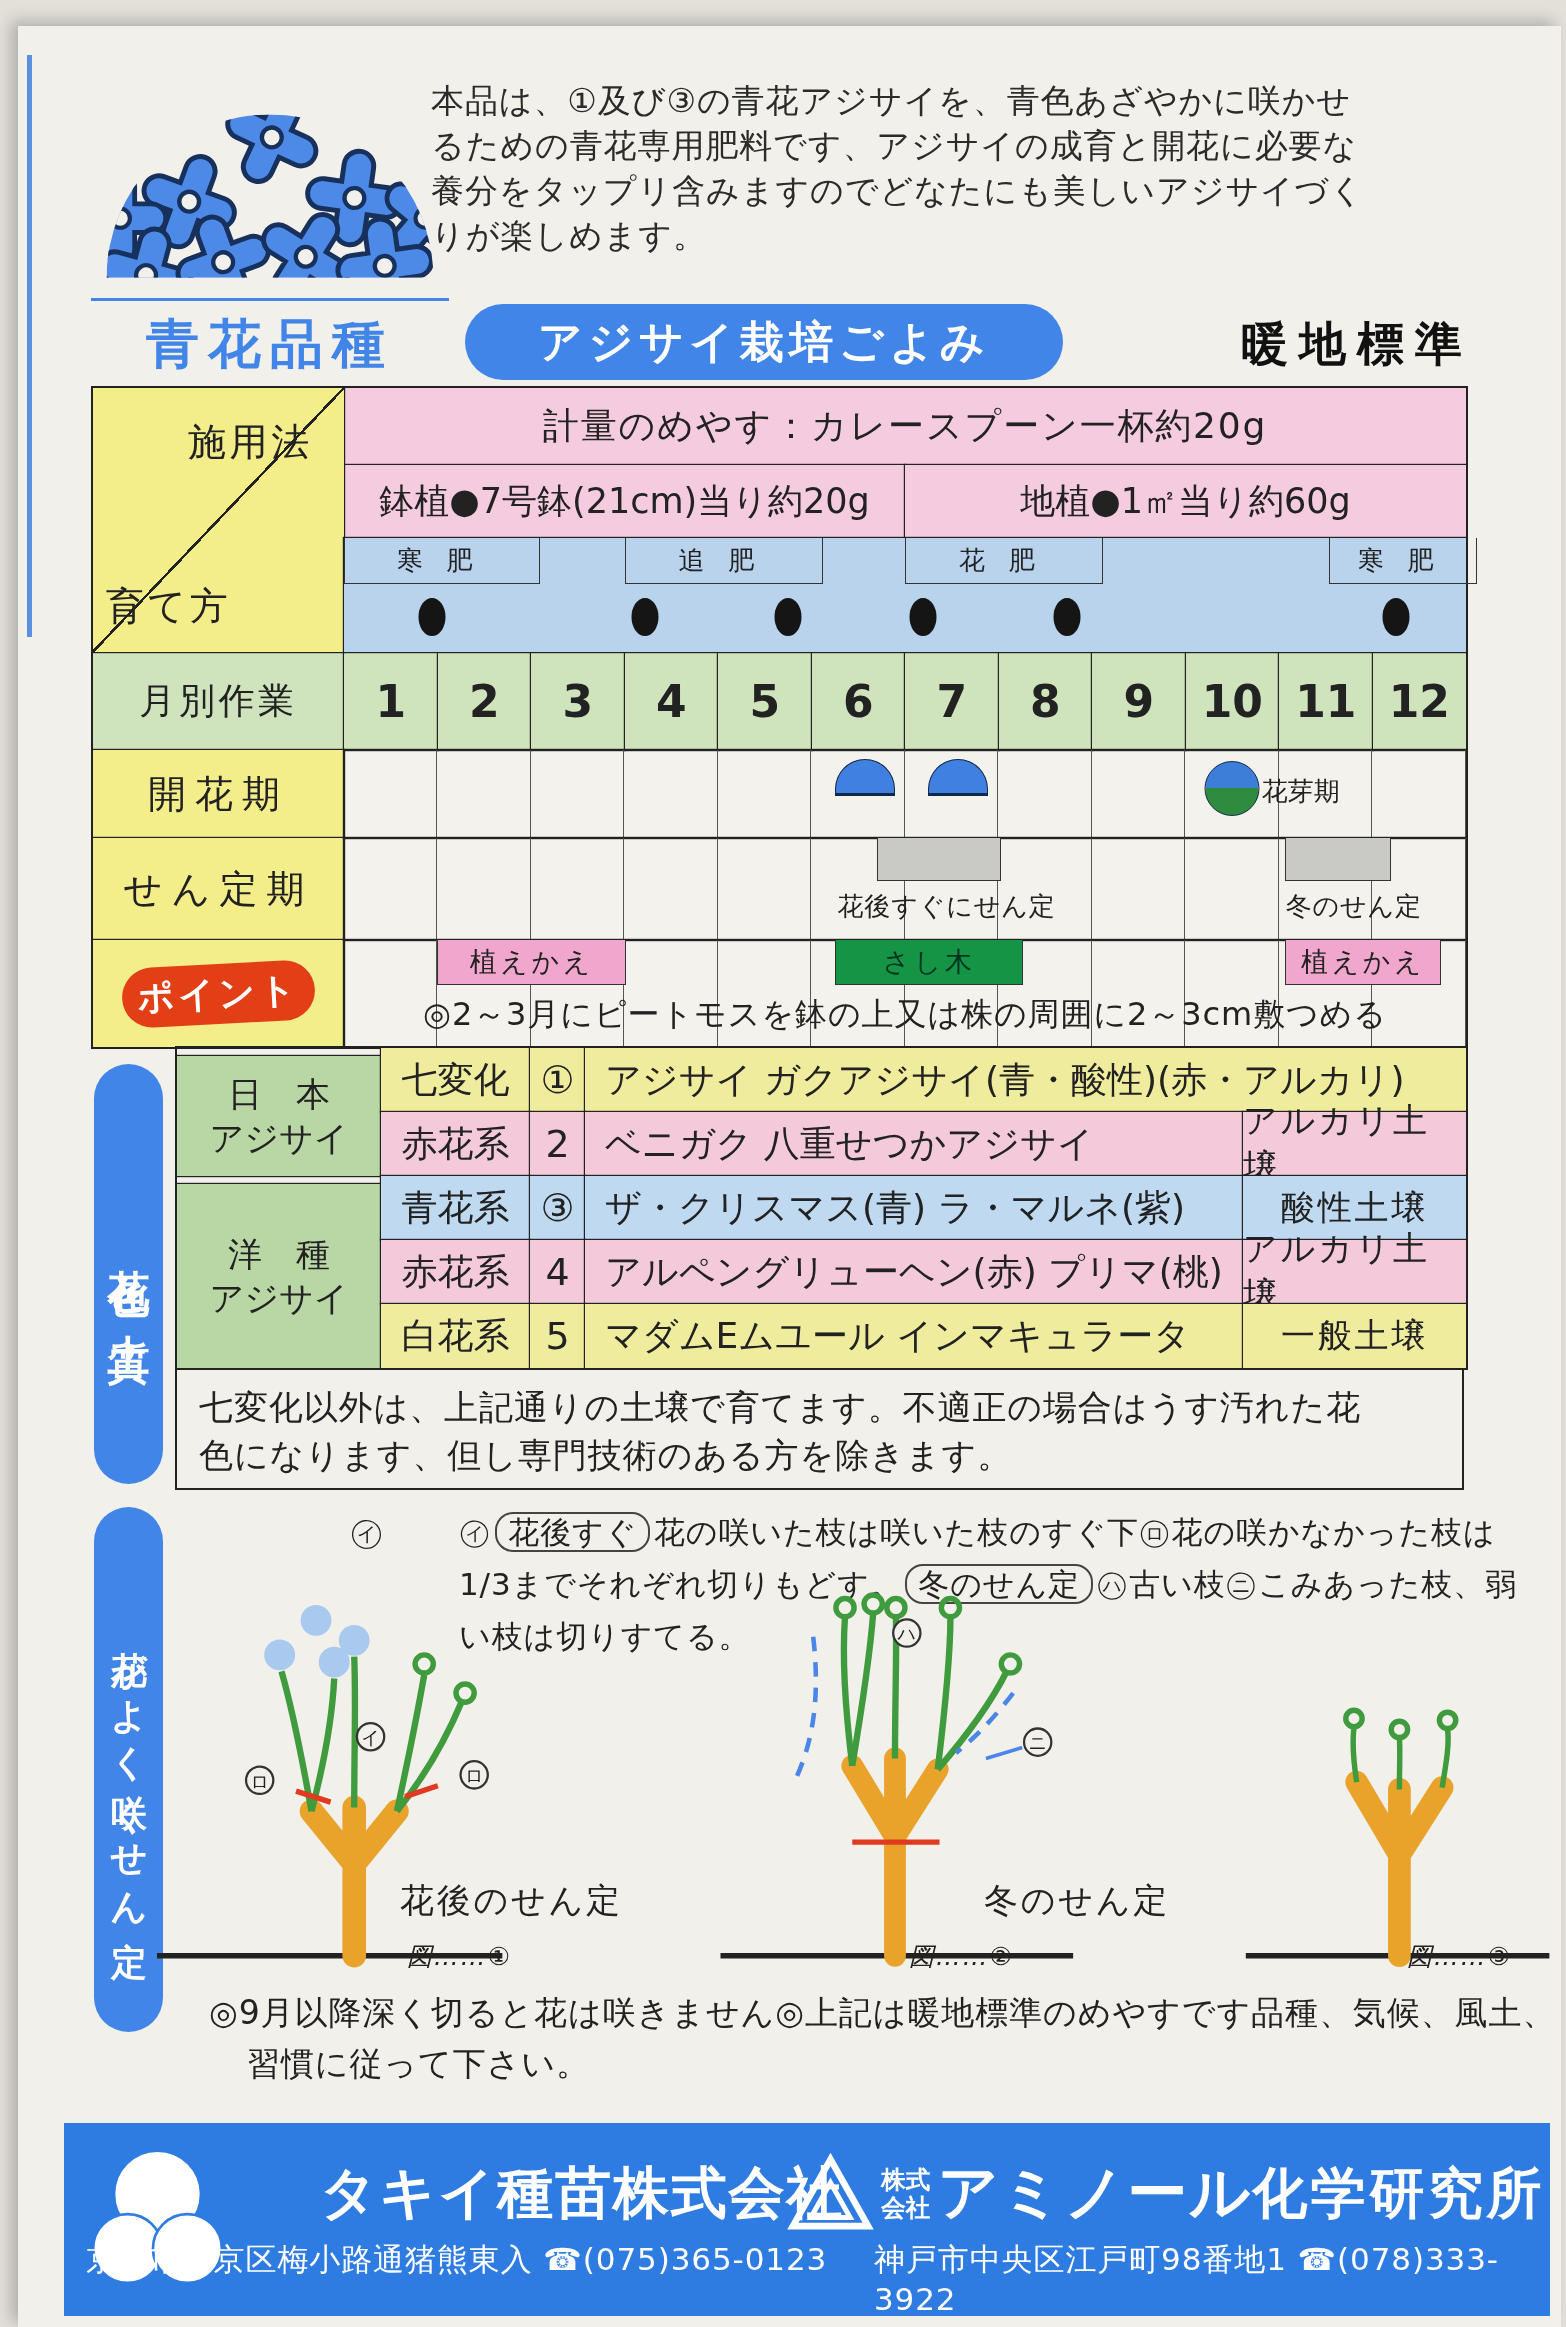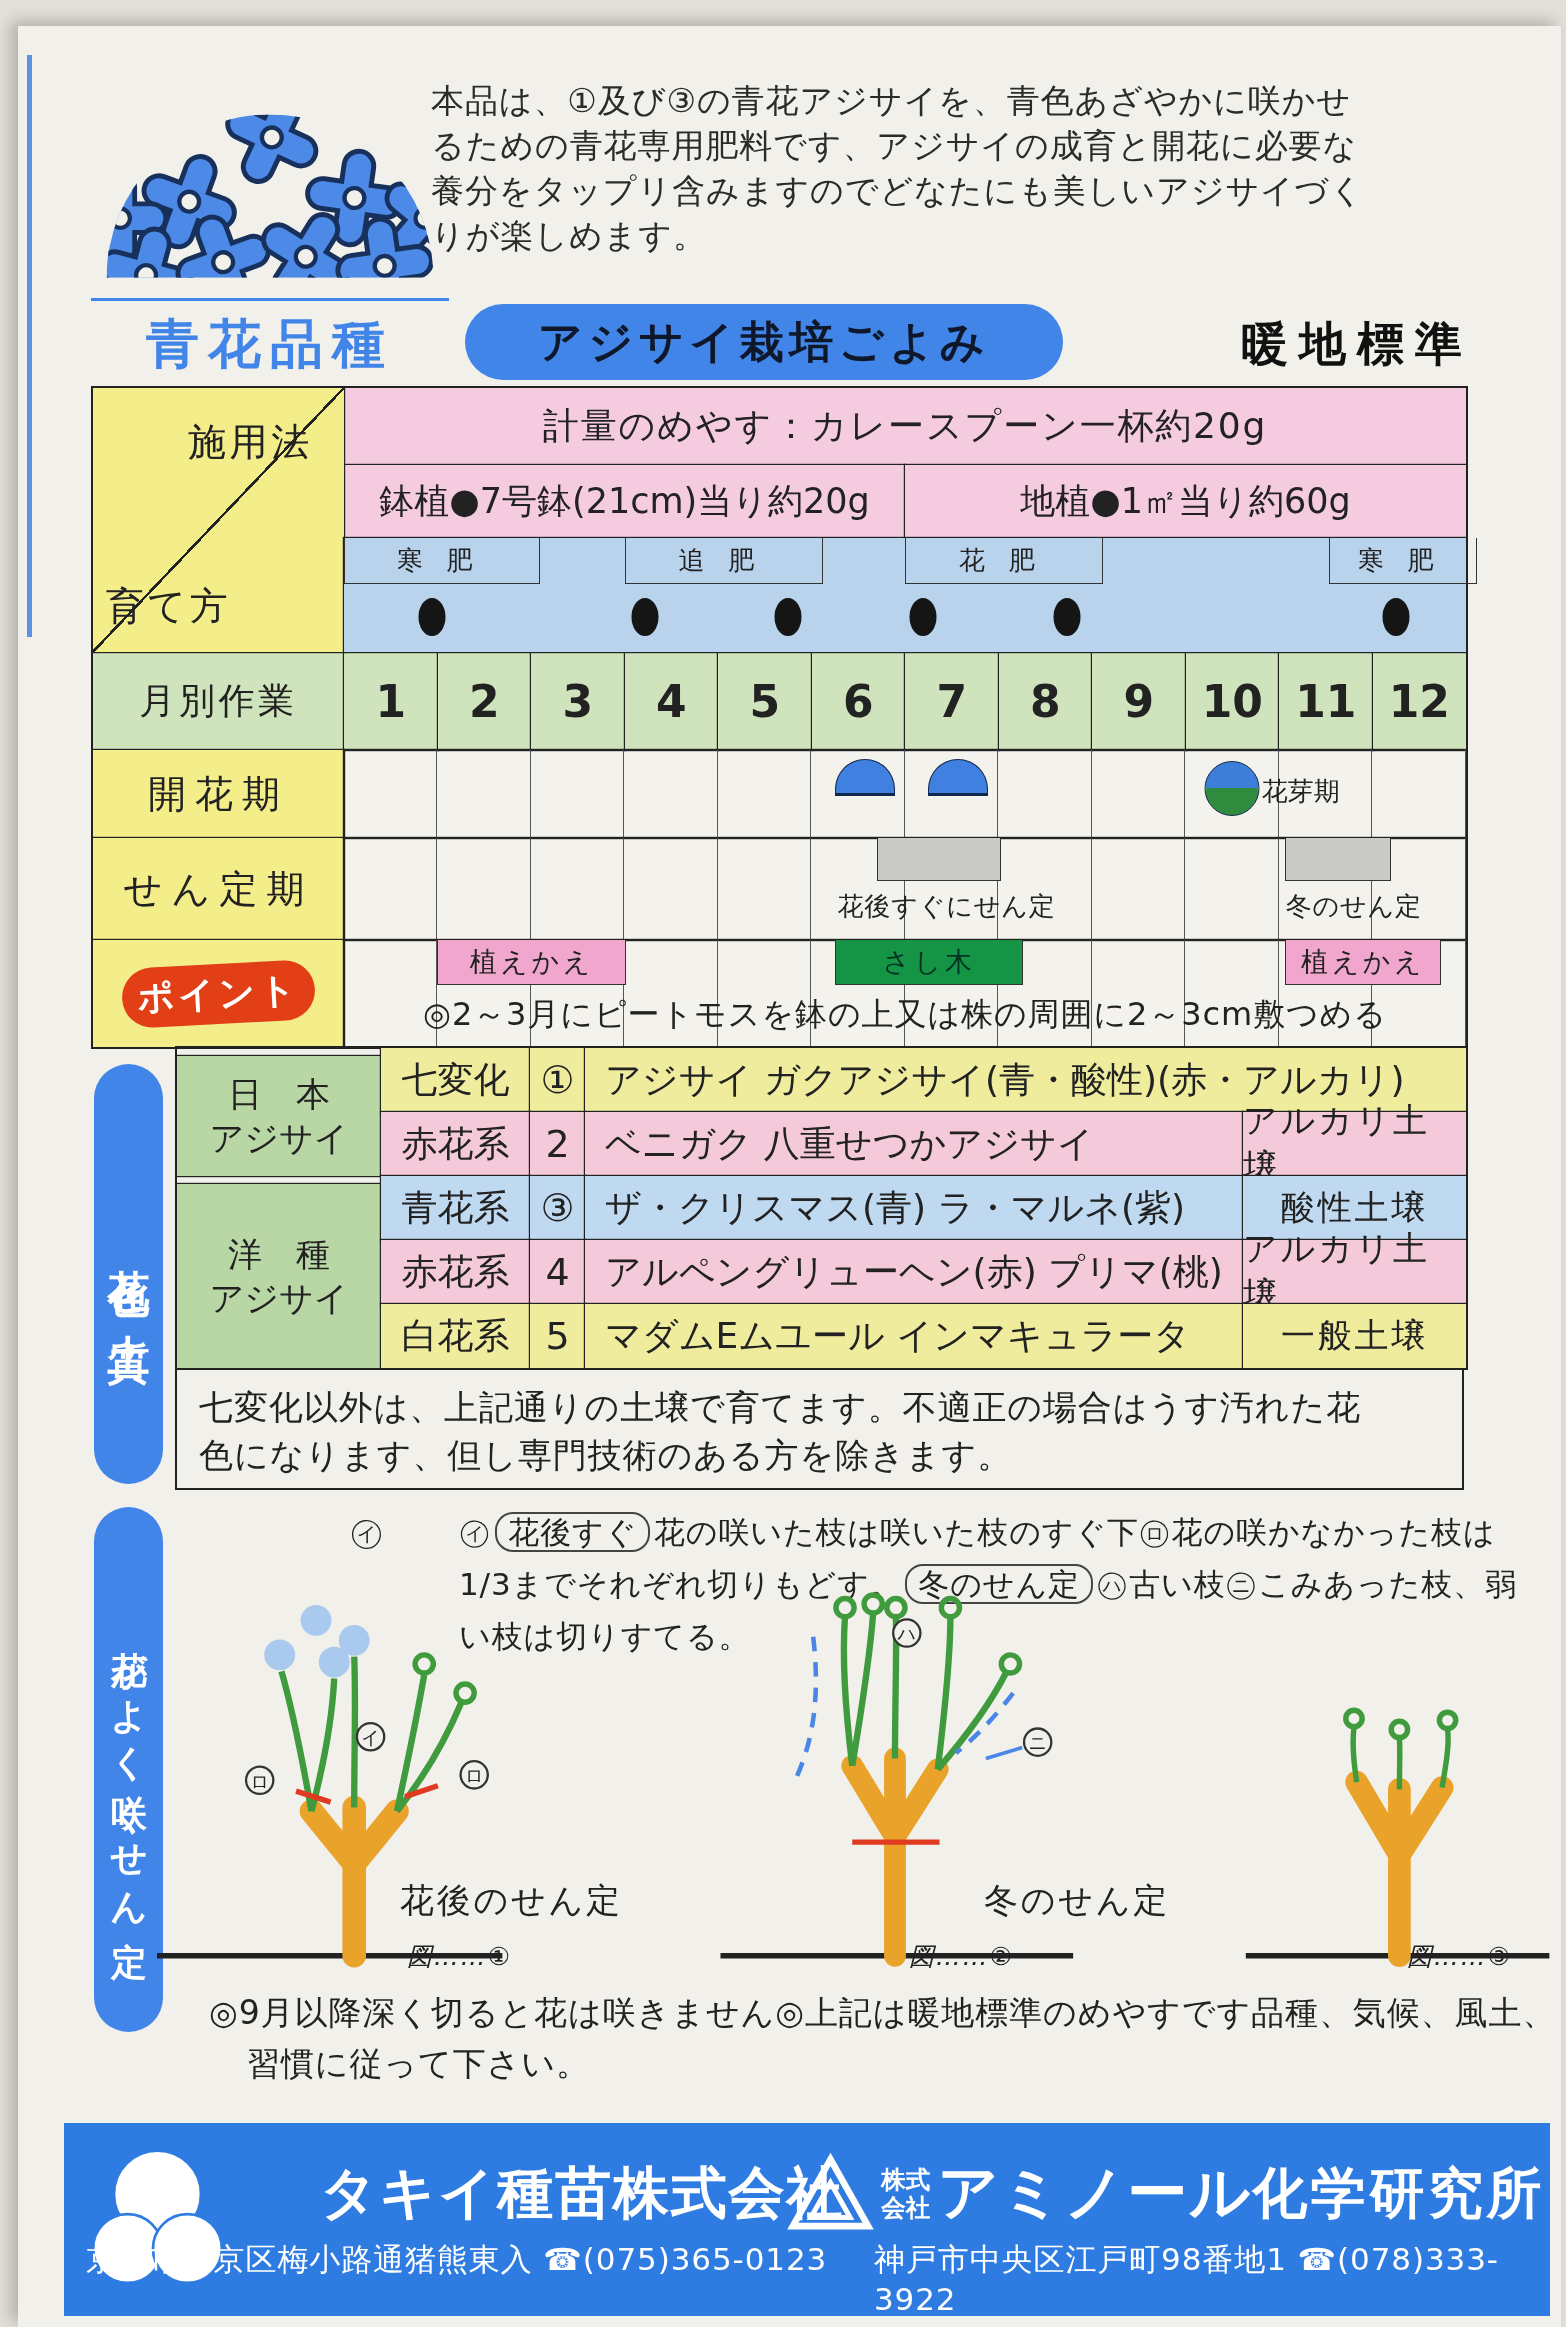--- a/index.html
+++ b/index.html
@@ -14,21 +14,21 @@
   .abs{position:absolute;}
   .edge-line{position:absolute;left:27px;top:55px;width:4.5px;height:582px;background:#4b86e0;opacity:.9;}
 
   
   .intro{position:absolute;left:431px;top:78px;width:1100px;font-size:33px;line-height:45px;color:#2b2b2b;font-weight:500;letter-spacing:0.9px;}
   .variety{position:absolute;left:91px;top:298px;width:358px;height:87px;
     border-top:3.6px solid #4285e8;border-bottom:3.6px solid #4285e8;
     display:flex;align-items:center;justify-content:center;
     color:#4285e8;font-size:53px;font-weight:bold;letter-spacing:9px;}
   .cal-pill{position:absolute;left:465px;top:304px;width:598px;height:76px;border-radius:38px;
-    background:#4285e8;color:#0f172a;font-size:44px;font-weight:bold;letter-spacing:5.5px;
+    background:#4285e8;color:#ffffff;font-size:44px;font-weight:bold;letter-spacing:5.5px;
     display:flex;align-items:center;justify-content:center;}
   .climate{position:absolute;left:1209px;top:313px;font-size:47px;font-weight:bold;color:#111;letter-spacing:11px;margin-left:32px;}
 
   
   .cal{position:absolute;left:91px;top:386px;width:1373px;height:659px;
     display:grid;grid-template-columns:251px repeat(12,1fr);
     grid-template-rows:77px 73px 114px 98px 88px 102px 107px;
     border:2.7px solid #222;background:#f4f2ec;}
   .cal .c{box-shadow:0 0 0 1.2px #222;display:flex;align-items:center;justify-content:center;}
   .diag{grid-area:1/1/4/2;position:relative;

